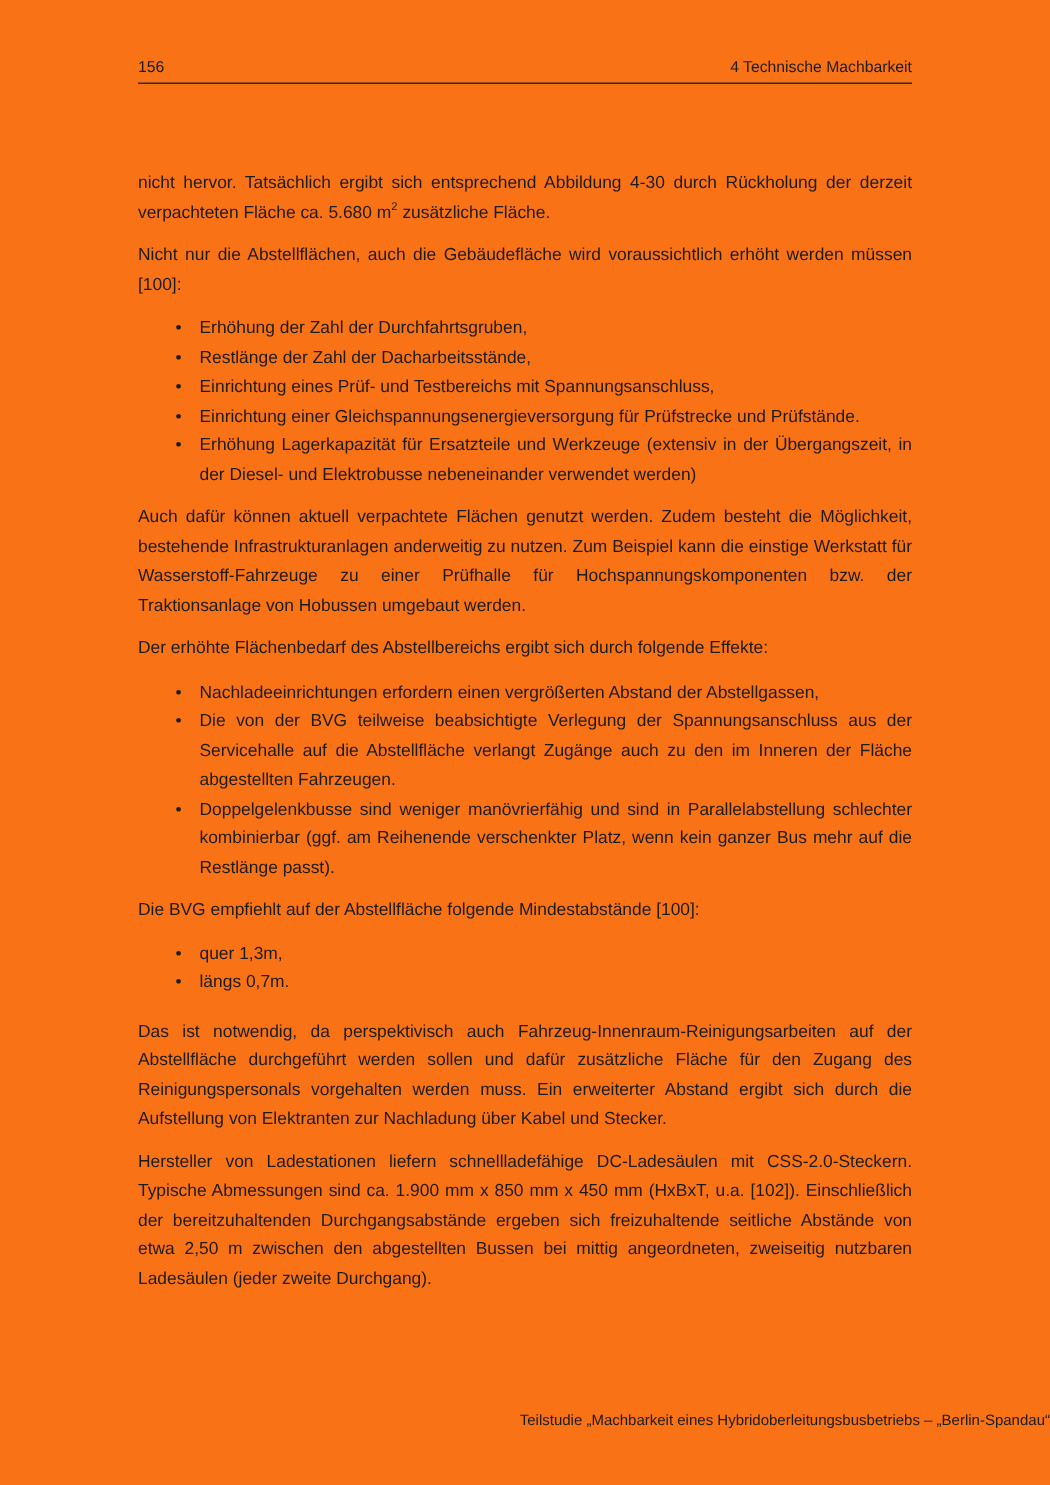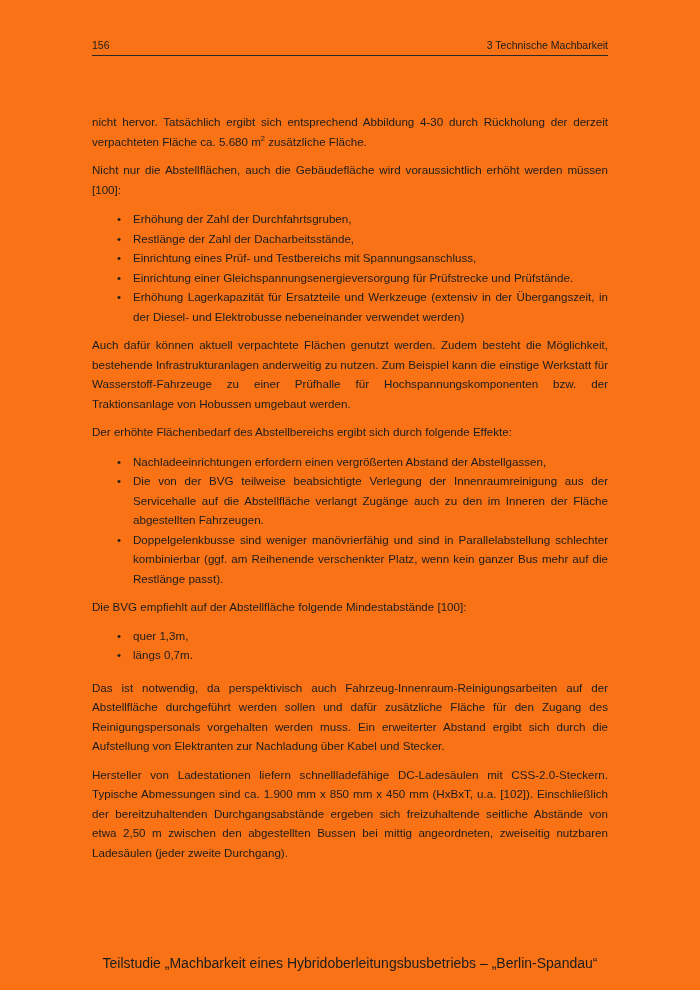--- a/index.html
+++ b/index.html
@@ -63,37 +63,37 @@
   }
   .page-body li::before {
     content: "\2022";
     position: absolute;
     left: 25px;
     top: 0;
   }
   .page-body ul.measure-list { margin-top: 2px; margin-bottom: 13px; }
   .page-footer {
     position: absolute;
-    bottom: 20px;
+    bottom: 36px;
     left: 0;
     width: 100%;
-    text-align: center;
-    font-size: 14px;
+    text-align: right;
+    font-size: 10px;
     line-height: 13px;
     color: #1c1c1c;
   }
 </style>
 </head>
 <body>
 
 <div class="page">
 
   <header class="page-header">
     <span>156</span>
-    <span>3 Technische Machbarkeit</span>
+    <span>4 Technische Machbarkeit</span>
   </header>
 
   <div class="header-rule"></div>
 
   <main class="page-body">
 
     <p><span>nicht hervor. Tatsächlich ergibt sich entsprechend Abbildung 4-30 durch Rückholung der derzeit verpachteten Fläche ca. 5.680 m</span><sup>2</sup><span> zusätzliche Fläche.</span></p>
 
     <p>Nicht nur die Abstellflächen, auch die Gebäudefläche wird voraussichtlich erhöht werden müssen [100]:</p>
 
@@ -104,21 +104,21 @@
       <li>Einrichtung einer Gleichspannungsenergieversorgung für Prüfstrecke und Prüfstände.</li>
       <li>Erhöhung Lagerkapazität für Ersatzteile und Werkzeuge (extensiv in der Übergangszeit, in der Diesel- und Elektrobusse nebeneinander verwendet werden)</li>
     </ul>
 
     <p>Auch dafür können aktuell verpachtete Flächen genutzt werden. Zudem besteht die Möglichkeit, bestehende Infrastrukturanlagen anderweitig zu nutzen. Zum Beispiel kann die einstige Werkstatt für Wasserstoff-Fahrzeuge zu einer Prüfhalle für Hochspannungskomponenten bzw. der Traktionsanlage von Hobussen umgebaut werden.</p>
 
     <p>Der erhöhte Flächenbedarf des Abstellbereichs ergibt sich durch folgende Effekte:</p>
 
     <ul>
       <li>Nachladeeinrichtungen erfordern einen vergrößerten Abstand der Abstellgassen,</li>
-      <li>Die von der BVG teilweise beabsichtigte Verlegung der Innenraumreinigung aus der Servicehalle auf die Abstellfläche verlangt Zugänge auch zu den im Inneren der Fläche abgestellten Fahrzeugen.</li>
+      <li>Die von der BVG teilweise beabsichtigte Verlegung der Spannungsanschluss aus der Servicehalle auf die Abstellfläche verlangt Zugänge auch zu den im Inneren der Fläche abgestellten Fahrzeugen.</li>
       <li>Doppelgelenkbusse sind weniger manövrierfähig und sind in Parallelabstellung schlechter kombinierbar (ggf. am Reihenende verschenkter Platz, wenn kein ganzer Bus mehr auf die Restlänge passt).</li>
     </ul>
 
     <p>Die BVG empfiehlt auf der Abstellfläche folgende Mindestabstände [100]:</p>
 
     <ul class="measure-list">
       <li>quer 1,3m,</li>
       <li>längs 0,7m.</li>
     </ul>
 

